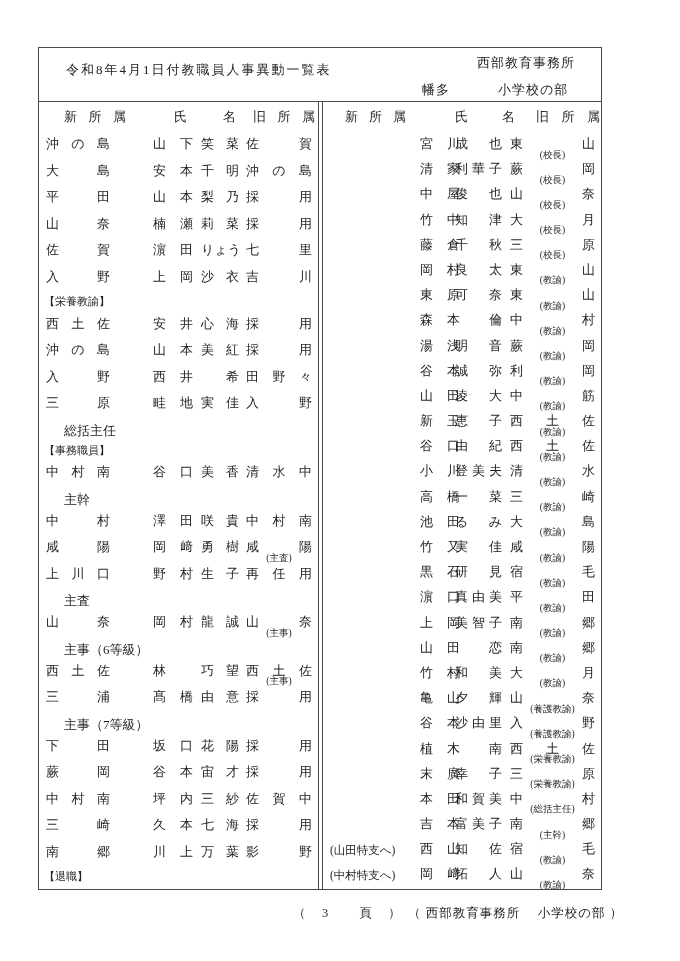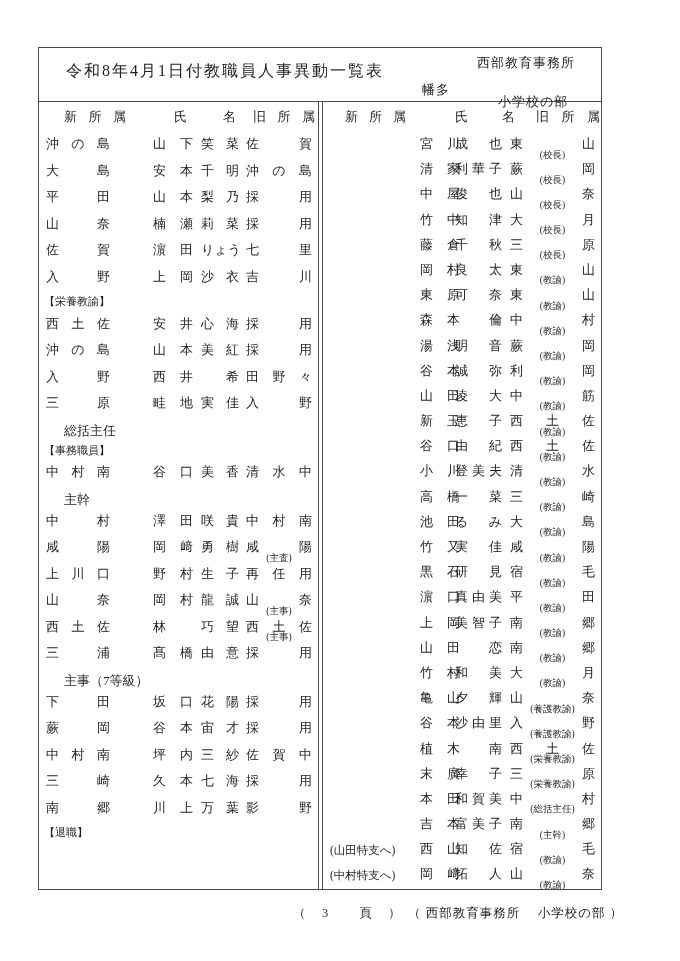--- a/index.html
+++ b/index.html
@@ -6,24 +6,24 @@
   body{
     width:680px;height:961px;background:#ffffff;position:relative;
     font-family:"Liberation Serif","DejaVu Serif",serif;color:#1f1f1f;
   }
   .doc-box{
     position:absolute;left:38px;top:47px;width:564px;height:843px;
     border:1px solid #4a4a4a;box-sizing:border-box;background:#fff;
   }
   
   .doc-header{position:absolute;left:0;top:0;right:0;height:53px;border-bottom:1px solid #4a4a4a;}
-  .doc-title{position:absolute;left:27px;top:13px;font-size:16px;letter-spacing:2px;white-space:nowrap;}
+  .doc-title{position:absolute;left:27px;top:13px;font-size:13px;letter-spacing:2px;white-space:nowrap;}
   .doc-office{position:absolute;left:438px;top:6px;font-size:13px;letter-spacing:1px;white-space:nowrap;text-align:right;}
   .district{position:absolute;left:347px;top:33px;font-size:13px;letter-spacing:1px;padding-left:36px;}
-  .section-part{position:absolute;left:459px;top:33px;font-size:13px;letter-spacing:1px;margin-top:12px;}
+  .section-part{position:absolute;left:459px;top:33px;font-size:13px;letter-spacing:1px;}
 
   
   .table-area{position:absolute;left:0;top:53px;right:0;bottom:0;}
   .divider{position:absolute;left:279px;top:0;bottom:0;width:5px;
     border-left:1px solid #4a4a4a;border-right:1px solid #4a4a4a;box-sizing:border-box;}
   .half{position:absolute;top:0;bottom:0;}
   .half.left{left:0;width:279px;}
   .half.right{left:285px;right:0;}
 
   .col-head{position:relative;height:34px;font-size:13px;}
@@ -480,20 +480,23 @@
               </span>
             </span>
             <span class="f l-kyu">
               <span class="just">
                 <span>再</span>
                 <span>任</span>
                 <span>用</span>
               </span>
             </span>
           </div>
+          <div class="row row-sub">
+            <span class="sub-label">主査</span>
+          </div>
           <div class="row row-data">
             <span class="f l-shin">
               <span class="just">
                 <span>山</span>
                 <span>奈</span>
               </span>
             </span>
             <span class="f l-sei">
               <span class="just">
                 <span>岡</span>
@@ -506,20 +509,23 @@
                 <span>誠</span>
               </span>
             </span>
             <span class="f l-kyu">
               <span class="just">
                 <span>山</span>
                 <span>奈</span>
               </span>
               <div class="note">(主事)</div>
             </span>
+          </div>
+          <div class="row row-sub">
+            <span class="sub-label">主事（6等級）</span>
           </div>
           <div class="row row-data">
             <span class="f l-shin">
               <span class="just">
                 <span>西</span>
                 <span>土</span>
                 <span>佐</span>
               </span>
             </span>
             <span class="f l-sei">

